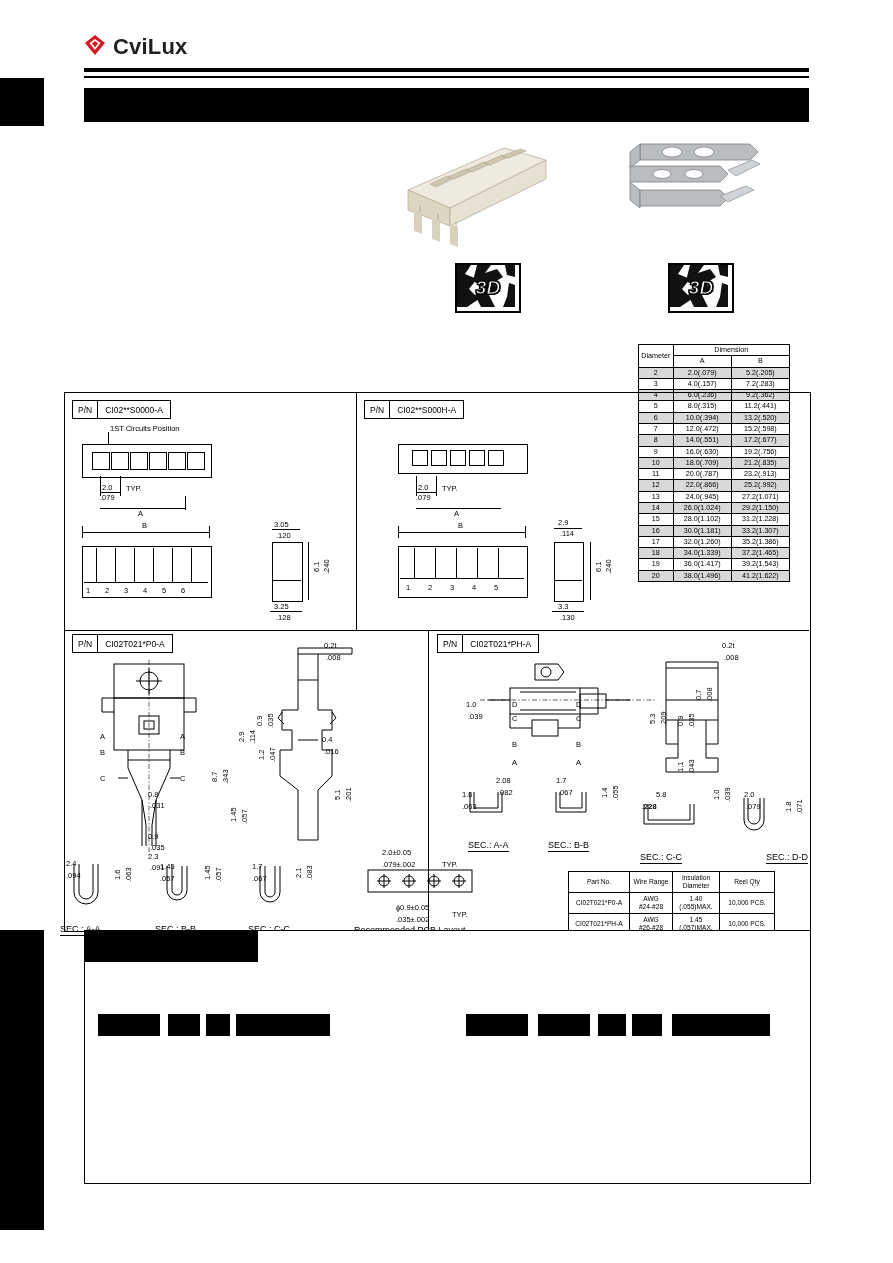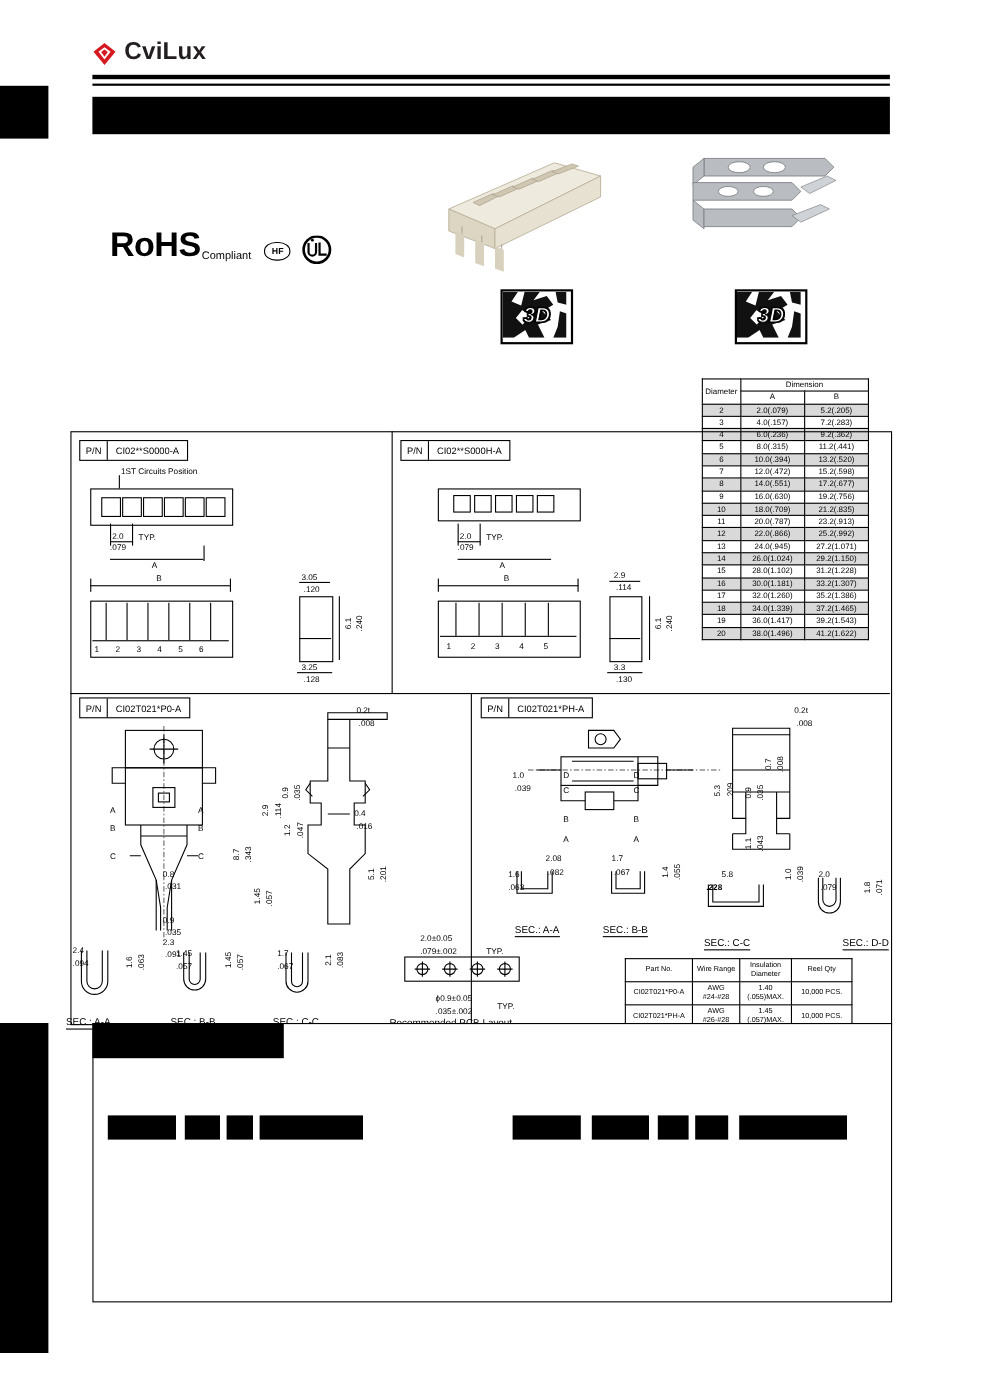--- a/index.html
+++ b/index.html
@@ -10,21 +10,21 @@
     color:#000;
     overflow:hidden;
   }
   .sheet{position:absolute;left:0;top:0;width:893px;height:1263px;background:#fff;}
   
   .tab{position:absolute;left:0;background:#000;}
   .tab-top{top:78px;width:44px;height:48px;}
   .tab-bottom{top:930px;width:44px;height:300px;}
 
   
-  .logo{position:absolute;left:84px;top:34px;display:flex;align-items:flex-end;}
+  .logo{position:absolute;left:84px;top:34px;display:flex;align-items:flex-start;}
   .logo-mark{width:22px;height:22px;margin-right:7px;position:relative;}
   .logo-text{font-size:22px;font-weight:bold;color:#231f20;letter-spacing:.2px;}
   .rule1{position:absolute;left:84px;top:68px;width:725px;height:4px;background:#000;}
   .rule2{position:absolute;left:84px;top:76px;width:725px;height:2px;background:#000;}
   .titlebar{position:absolute;left:84px;top:88px;width:725px;height:34px;background:#000;}
 
   
   .rohs{position:absolute;left:100px;top:205px;display:flex;align-items:flex-end;}
   .rohs-main{font-size:31px;font-weight:bold;letter-spacing:-.5px;}
   .rohs-sub{font-size:10px;margin-left:1px;margin-bottom:3px;}
@@ -92,33 +92,20 @@
         <polygon points="11,5 16.5,9 11,16 5.5,9" fill="#ffffff"></polygon>
         <polygon points="11,7 14,9.2 11,13.5 8,9.2" fill="#d6191f"></polygon>
       </svg>
     </span>
     <span class="logo-text">CviLux</span>
   </div>
   <div class="rule1"></div>
   <div class="rule2"></div>
   <div class="titlebar"></div>
 
-  <div class="rohs">
-    <span class="rohs-main">RoHS</span>
-    <span class="rohs-sub">Compliant</span>
-    <span class="hf">HF</span>
-    <span class="ul">
-      <svg width="28" height="26" viewBox="0 0 28 26">
-        <circle cx="14" cy="13" r="12" fill="none" stroke="#000" stroke-width="2.4"></circle>
-        <path d="M6.5 7 L6.5 15 a3.4 3.4 0 0 0 6.8 0 L13.3 7" fill="none" stroke="#000" stroke-width="2"></path>
-        <path d="M16.5 6.5 L16.5 17.5 L23 17.5" fill="none" stroke="#000" stroke-width="2"></path>
-        <circle cx="10" cy="4.3" r="1.3" fill="#000"></circle>
-      </svg>
-    </span>
-  </div>
 
   <div class="photo photo-1">
     <svg width="183" height="120" viewBox="0 0 183 120">
       <rect width="183" height="120" fill="#ffffff"></rect>
       <g>
         <polygon points="22,60 118,18 160,30 64,78" fill="#efeade" stroke="#b8b09a" stroke-width="0.8"></polygon>
         <polygon points="22,60 64,78 64,96 22,80" fill="#ddd6c3" stroke="#b8b09a" stroke-width="0.8"></polygon>
         <polygon points="64,78 160,30 160,49 64,96" fill="#e7e1d2" stroke="#b8b09a" stroke-width="0.8"></polygon>
         <g fill="#cfc7b2" stroke="#a89f89" stroke-width="0.6">
           <polygon points="44,54 62,46 68,48 50,57"></polygon>

